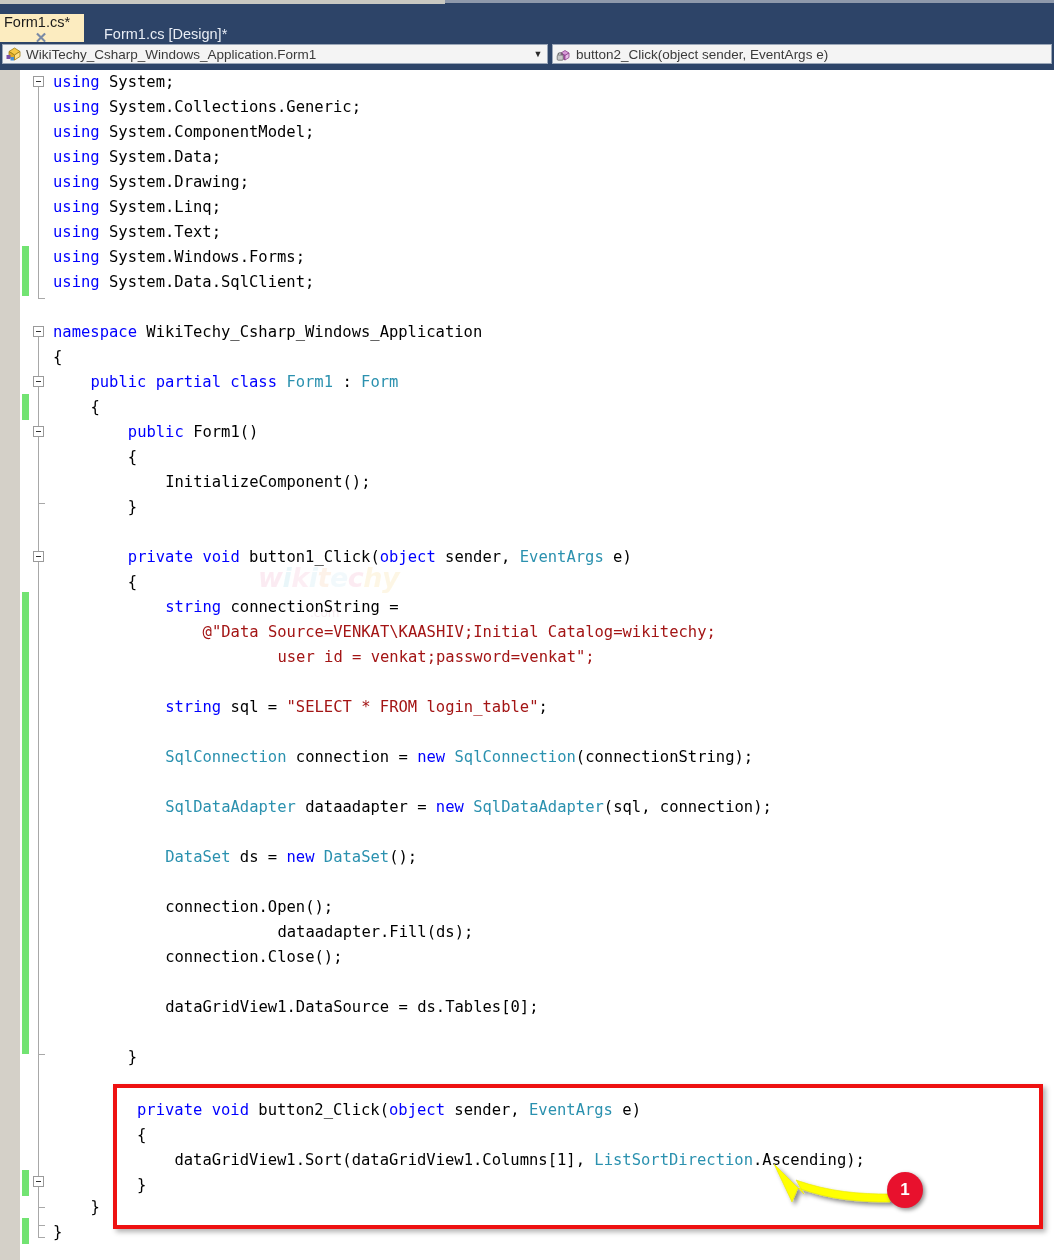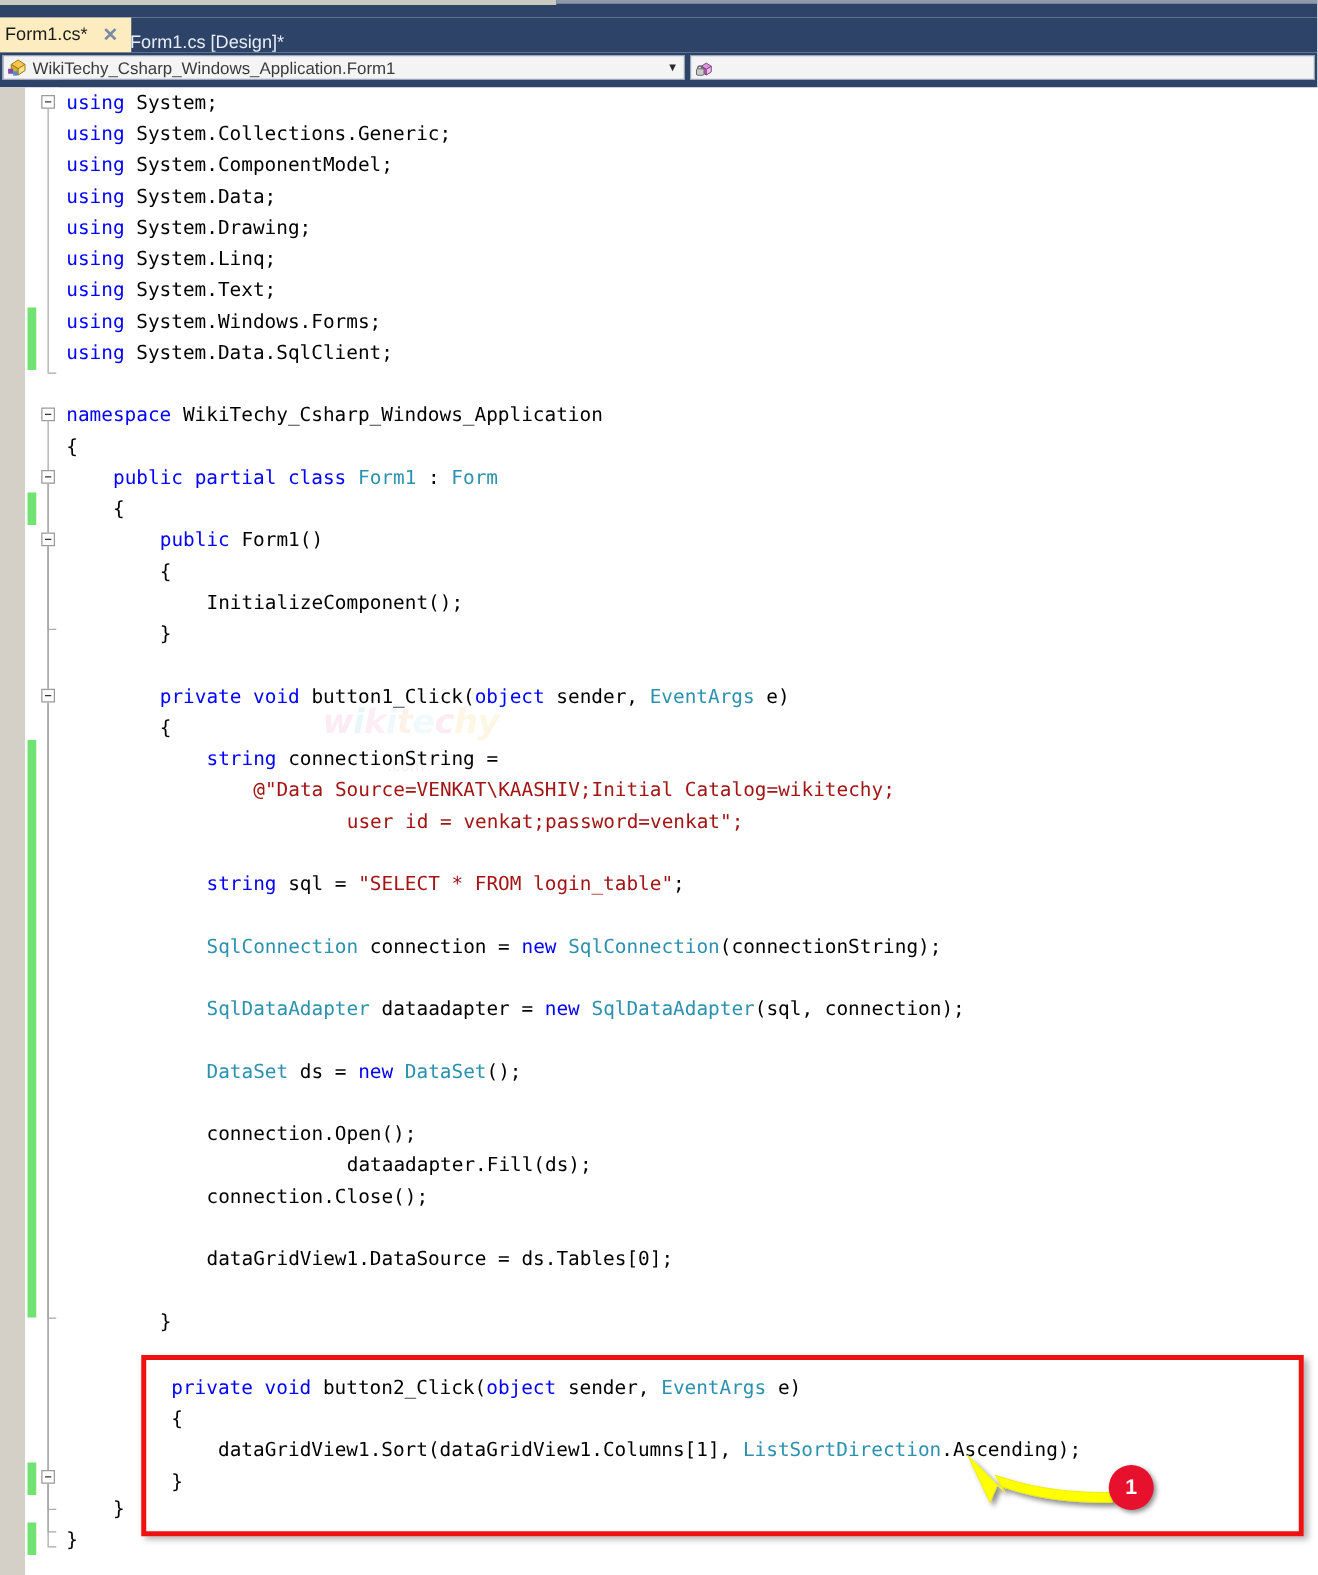--- a/index.html
+++ b/index.html
@@ -50,20 +50,21 @@
     align-items: center;
     box-sizing: border-box;
     font-size: 14.5px;
     white-space: nowrap;
   }
   .tab-active {
     left: 0;
     background: #fcecc0;
     color: #1b1b1b;
     padding: 0 6px 0 4px;
+    flex-direction: column;
   }
   .tab-active .tab-label { padding-right: 8px; }
   .tab-close {
     color: #7a8aa5;
     font-size: 15px;
     font-weight: bold;
     line-height: 1;
     padding: 0 4px;
     cursor: pointer;
   }
@@ -308,20 +309,21 @@
   <div class="nav-combo nav-combo-right">
     <span class="nav-icon">
       <svg width="17" height="17" viewBox="0 0 17 17">
         <polygon points="5,7 9,4.5 13,7 9,9.5" fill="#d89ad8" stroke="#8a3f8a" stroke-width="0.8"></polygon>
         <polygon points="5,7 9,9.5 9,14 5,11.5" fill="#b558b5" stroke="#8a3f8a" stroke-width="0.8"></polygon>
         <polygon points="13,7 9,9.5 9,14 13,11.5" fill="#e8c0e8" stroke="#8a3f8a" stroke-width="0.8"></polygon>
         <path d="M2,9 a2.2,2.2 0 0,1 4.4,0" fill="none" stroke="#6b6b6b" stroke-width="1.1"></path>
         <rect x="1.2" y="9" width="6" height="5.2" rx="1" fill="#c9c9c9" stroke="#6b6b6b" stroke-width="0.8"></rect>
       </svg>
     </span>
+    <span class="nav-combo-text">button2_Click(object sender, EventArgs e)</span>
   </div>
 
 </div>
 
 <div class="editor">
 
   <div class="sel-margin"></div>
   <div class="gutter-white"></div>
 
   <div id="change-bars">

